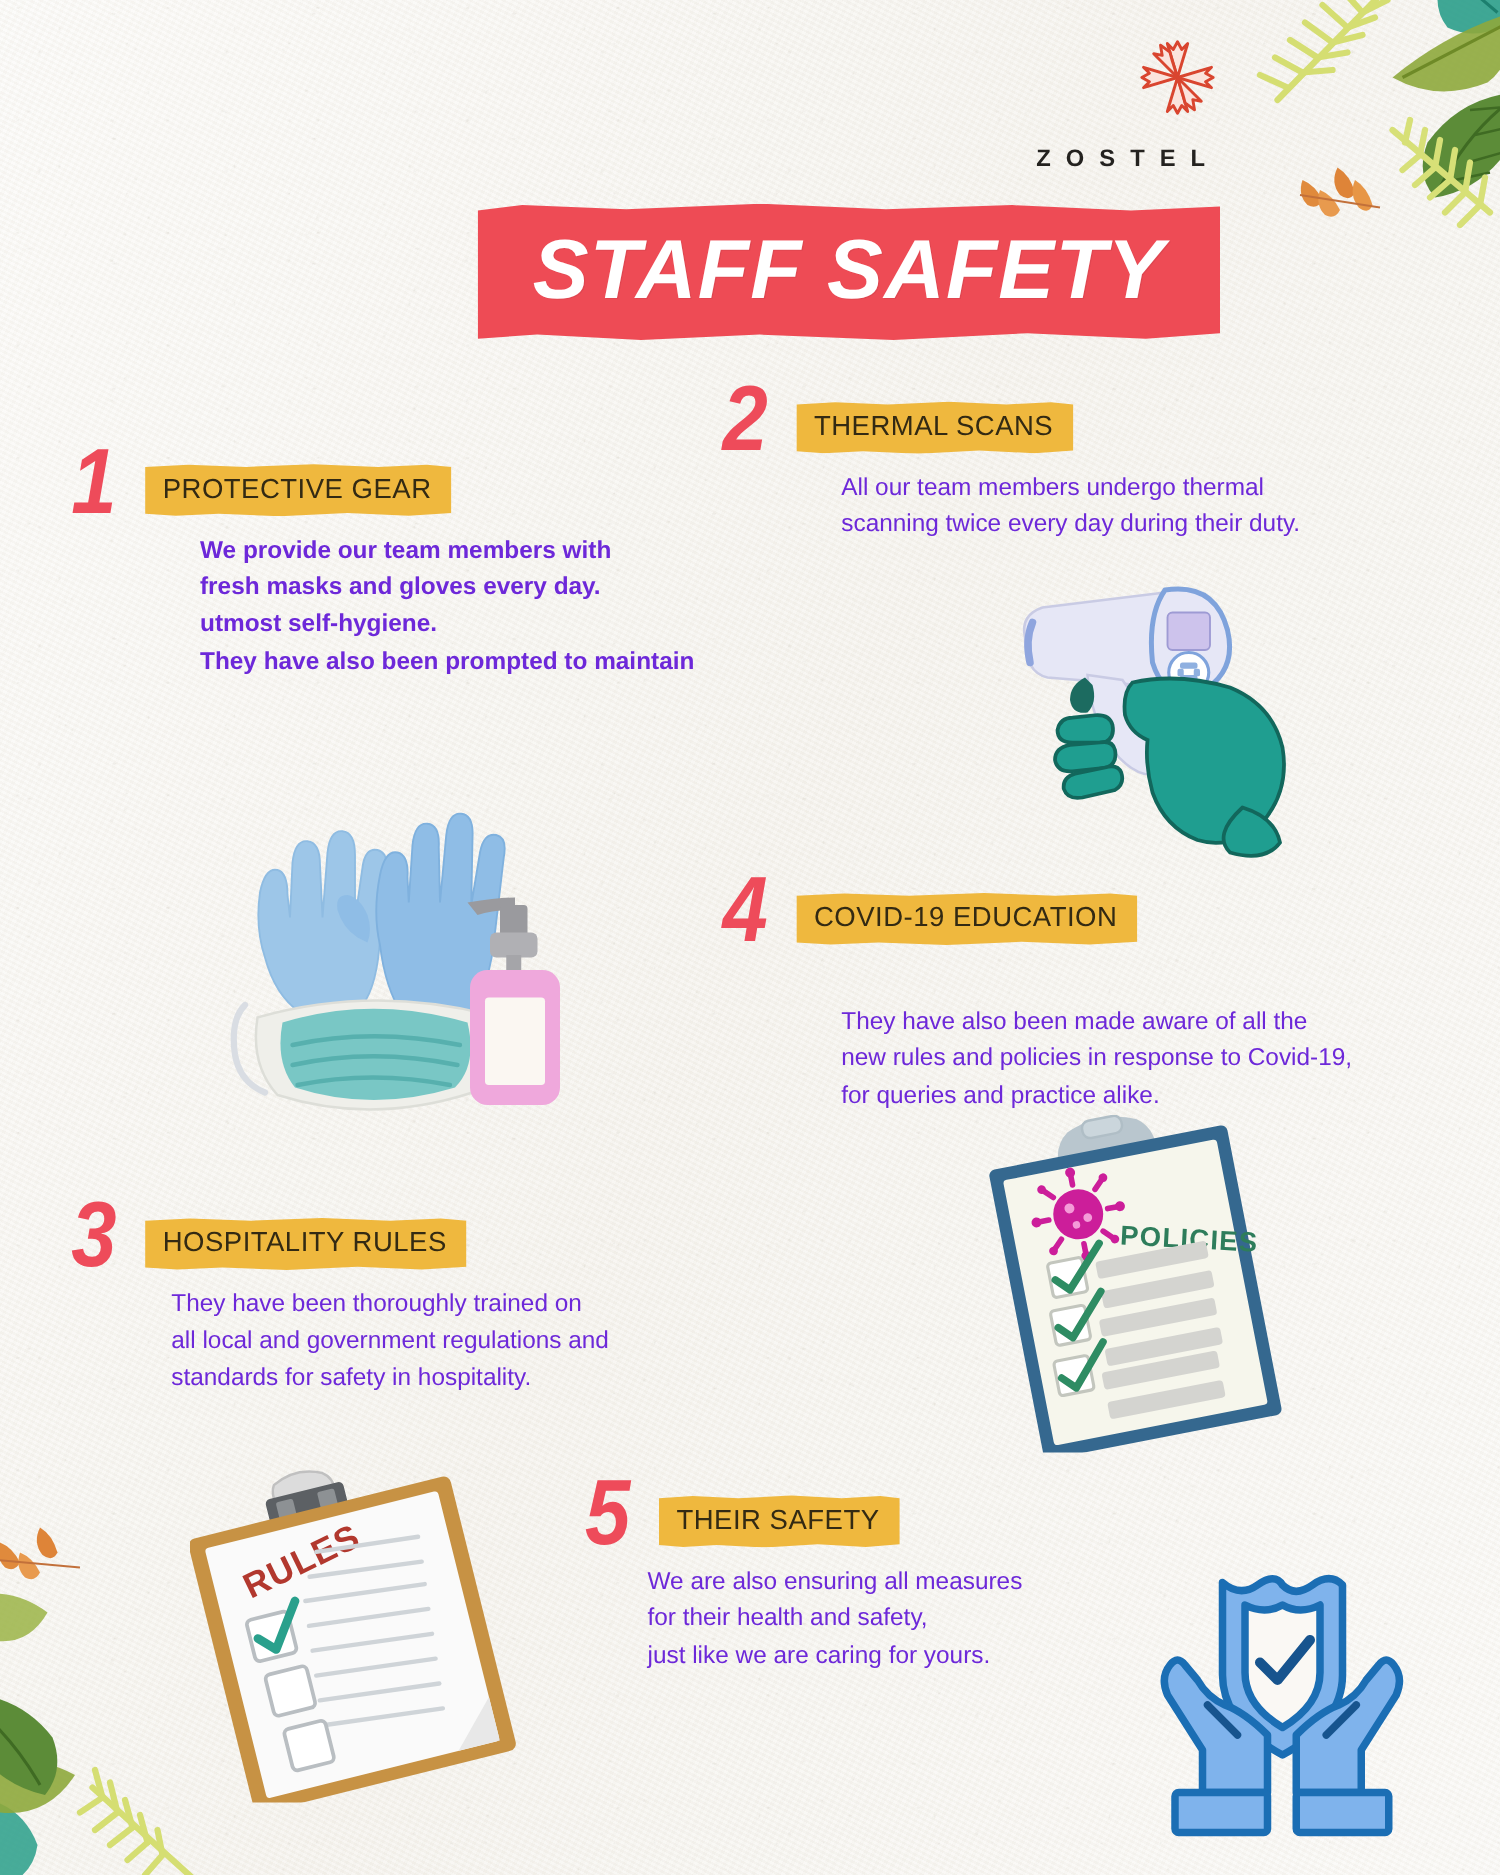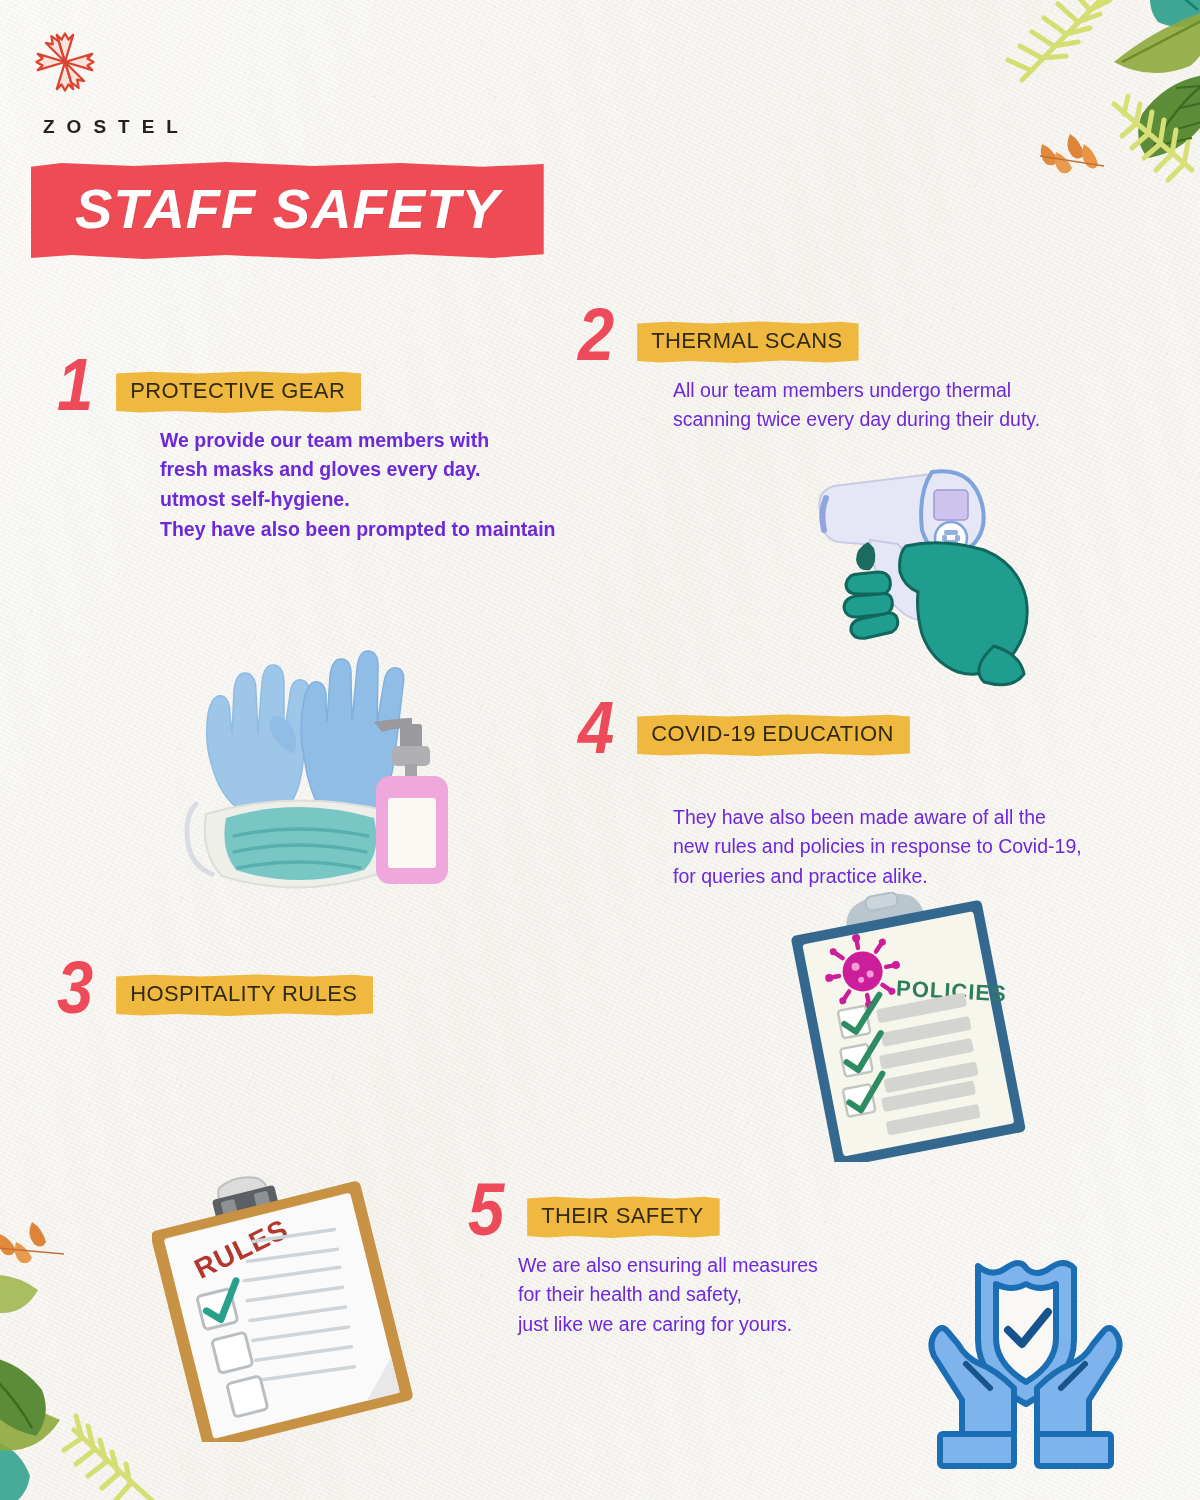--- a/index.html
+++ b/index.html
@@ -44,38 +44,38 @@
   }
 
   
   .foliage{ position:absolute; z-index:1; pointer-events:none; }
   #foliage-top-right{ top:-18px; right:-12px; width:250px; height:300px; }
   #foliage-bottom-left{ bottom:-14px; left:-24px; width:250px; height:300px; }
 
   
   #header{
     position:absolute; top:0; left:0; width:976px; z-index:5;
-    text-align:left; padding-top:28px;padding-left:31px;
+    text-align:right; padding-top:28px;padding-left:31px;
   }
   #brand-logo{ width:68px; height:68px; display:inline-block; }
   #brand-wordmark{
     display:block; margin-top:16px;
     font-size:19px; font-weight:bold; letter-spacing:12px;
     color:#24221F; text-indent:12px;
     font-family:"Liberation Sans", sans-serif;
   }
   #title-banner{
     position:relative; display:inline-block; margin-top:24px;
     padding:14px 44px 18px;
     background:#EE4B55;
     clip-path:polygon(0 5%, 6% 1%, 20% 4%, 38% 0%, 55% 4%, 72% 1%, 88% 5%, 100% 2%,
                       100% 95%, 90% 99%, 74% 95%, 56% 100%, 38% 96%, 22% 100%, 8% 96%, 0 99%);
   }
   #title-text{
-    font-size:56px; font-weight:bold; font-style:italic;
+    font-size:67px; font-weight:bold; font-style:italic;
     color:#FFFFFF; letter-spacing:1px;
     font-family:"Liberation Sans", sans-serif;
     text-shadow:1px 1px 0 rgba(0,0,0,.06);
   }
 
   
   .section{ position:absolute; z-index:4; }
   .sec-head{ display:flex; align-items:flex-start; }
   .sec-num{
     font-family:"Liberation Sans", sans-serif;
@@ -231,20 +231,25 @@
     <p>scanning twice every day during their duty.</p>
   </div>
 </div>
 
 <div class="section" id="section-3">
   <div class="sec-head">
     <span class="sec-num">3</span>
     <span class="sec-title-wrap">
       <span class="sec-title">HOSPITALITY RULES</span>
     </span>
+  </div>
+  <div class="sec-body">
+    <p>They have been thoroughly trained on</p>
+    <p>all local and government regulations and</p>
+    <p>standards for safety in hospitality.</p>
   </div>
 </div>
 
 <div class="section" id="section-4">
   <div class="sec-head">
     <span class="sec-num">4</span>
     <span class="sec-title-wrap">
       <span class="sec-title">COVID-19 EDUCATION</span>
     </span>
   </div>

